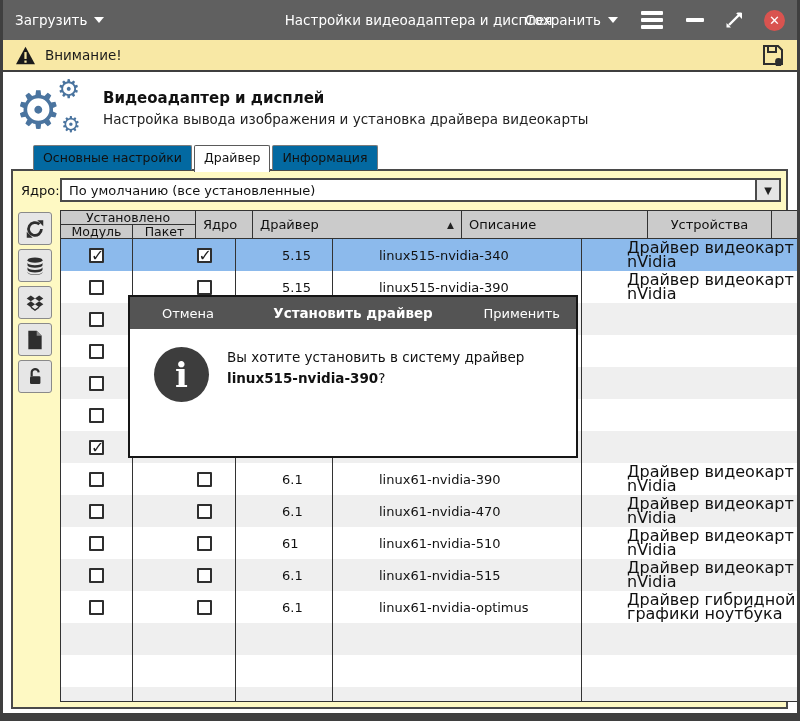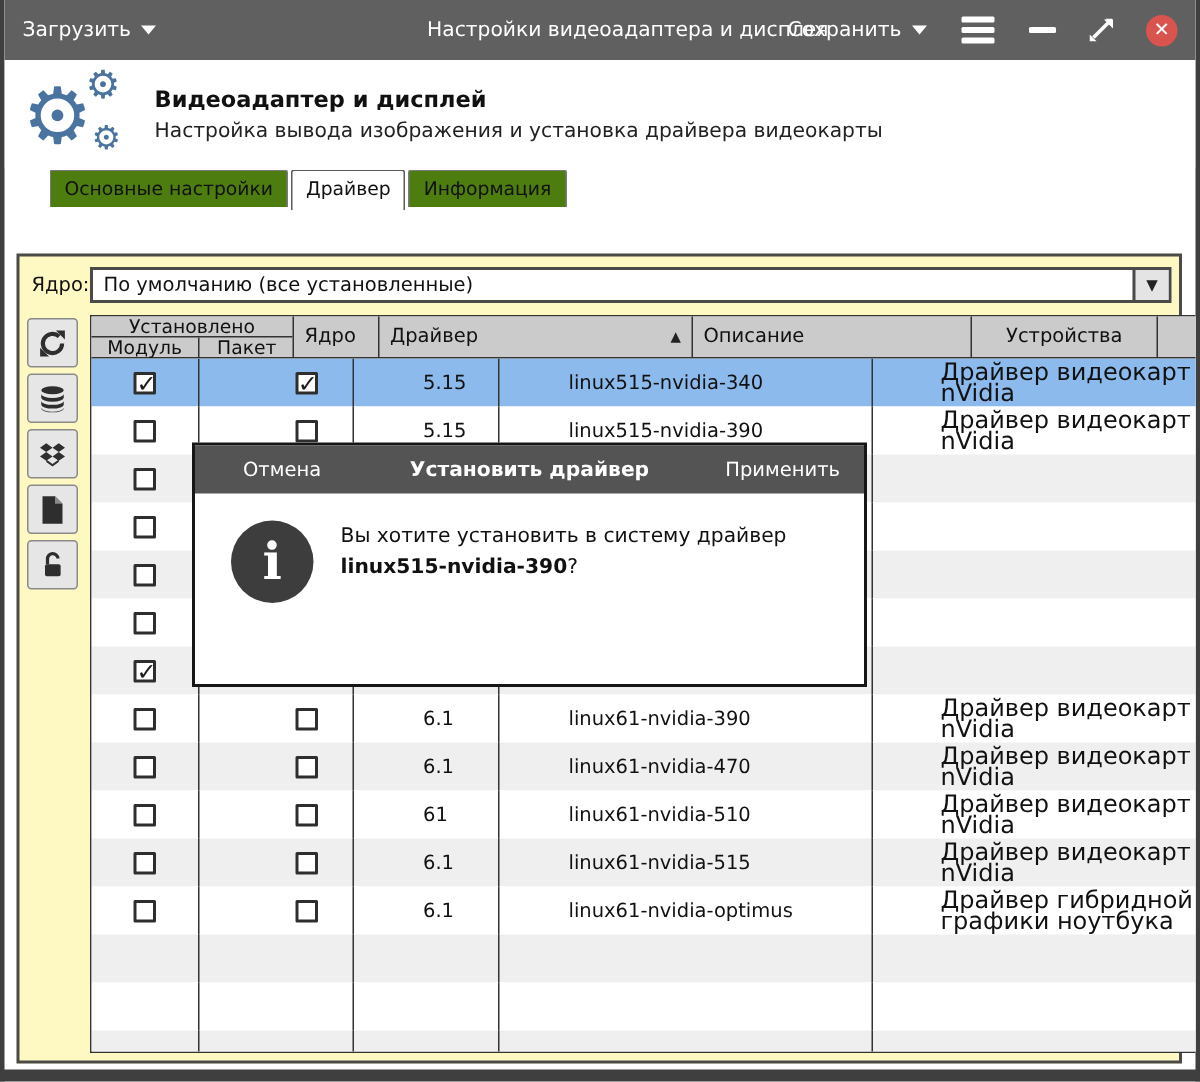--- a/index.html
+++ b/index.html
@@ -31,21 +31,21 @@
   .gears span { position:absolute; line-height:1; }
   .gear-big   { font-size:52px; left:2px; top:8px; }
   .gear-small1{ font-size:26px; left:44px; top:0; }
   .gear-small2{ font-size:22px; left:48px; top:38px; }
   .hdr-text { margin-left:10px; }
   .hdr-title { font-size:15px; font-weight:bold; color:#111; margin-bottom:4px; }
   .hdr-sub { font-size:13.5px; color:#222; }
 
   
   .tabs { height:26px; padding-left:30px; display:flex; align-items:flex-end; position:relative; z-index:3; }
-  .tab { font-size:12.5px; color:#111; padding:4px 9px 5px; border:1px solid #7b7b7b; border-bottom:none; background:#4d7c0f; margin-right:2px; cursor:pointer; border-radius:2px 2px 0 0; }
+  .tab { font-size:12.5px; color:#111; padding:4px 9px 5px; border:1px solid #7b7b7b; border-bottom:none; background:#0369a1; margin-right:2px; cursor:pointer; border-radius:2px 2px 0 0; }
   .tab.active { background:#fff; padding-bottom:7px; margin-bottom:-2px; border-color:#5a5a5a; }
 
   
   .panel { position:absolute; left:8px; right:9px; top:169px; height:540px; border:2px solid #4a4a4a; background:#fef9c3; z-index:1; }
   .kernel-row { position:absolute; left:0; top:7px; right:0; height:24px; }
   .kernel-label { position:absolute; left:8px; top:5px; font-size:13px; color:#111; }
   .combo { position:absolute; left:47px; right:5px; top:0; height:24px; border:2px solid #4a4a4a; background:#fff; display:flex; cursor:pointer; }
   .combo-value { flex:1; font-size:13px; padding:3px 0 0 7px; color:#111; white-space:nowrap; overflow:hidden; }
   .combo-btn { width:24px; border-left:2px solid #4a4a4a; background:#e4e4e4; display:flex; align-items:center; justify-content:center; font-size:10px; color:#222; }
 
@@ -127,20 +127,36 @@
           <line x1="5" y1="15" x2="15" y2="5" stroke="#fff" stroke-width="2.4"></line>
           <path d="M12 3 L18 3 L18 9 L14.5 5.5 Z" fill="#fff" transform="rotate(0 15 5)"></path>
           <path d="M13 2.5 h4.5 v4.5 z" fill="#fff"></path>
           <path d="M7 17.5 h-4.5 v-4.5 z" fill="#fff"></path>
         </svg>
       </div>
       <div class="btn-close">✕</div>
     </div>
   </div>
 
+  <div class="warnbar">
+    <svg width="21" height="19" viewBox="0 0 24 22">
+      <path d="M12 1 L23 21 H1 Z" fill="#1a1a1a"></path>
+      <rect x="10.7" y="7" width="2.6" height="8" fill="#f8e8a5"></rect>
+      <rect x="10.7" y="16.8" width="2.6" height="2.6" fill="#f8e8a5"></rect>
+    </svg>
+    <span class="warn-label">Внимание!</span>
+    <span class="warn-save">
+      <svg width="24" height="24" viewBox="0 0 24 24">
+        <path class="stroke" d="M3 3 h14 l4 4 v14 h-18 z"></path>
+        <rect x="7" y="3" width="8" height="6" fill="none" stroke="#2e2e2e" stroke-width="2"></rect>
+        <circle cx="17.5" cy="18.5" r="3.4" fill="#2e2e2e"></circle>
+        <rect x="14.8" y="18.5" width="5.4" height="4.5" fill="#2e2e2e"></rect>
+      </svg>
+    </span>
+  </div>
 
   <div class="apphdr">
     <div class="gears">
       <span class="gear-big">⚙</span>
         <span class="gear-small1">⚙</span>
         <span class="gear-small2">⚙</span>
     </div>
     <div class="hdr-text">
       <div class="hdr-title">Видеоадаптер и дисплей</div>
       <div class="hdr-sub">Настройка вывода изображения и установка драйвера видеокарты</div>

